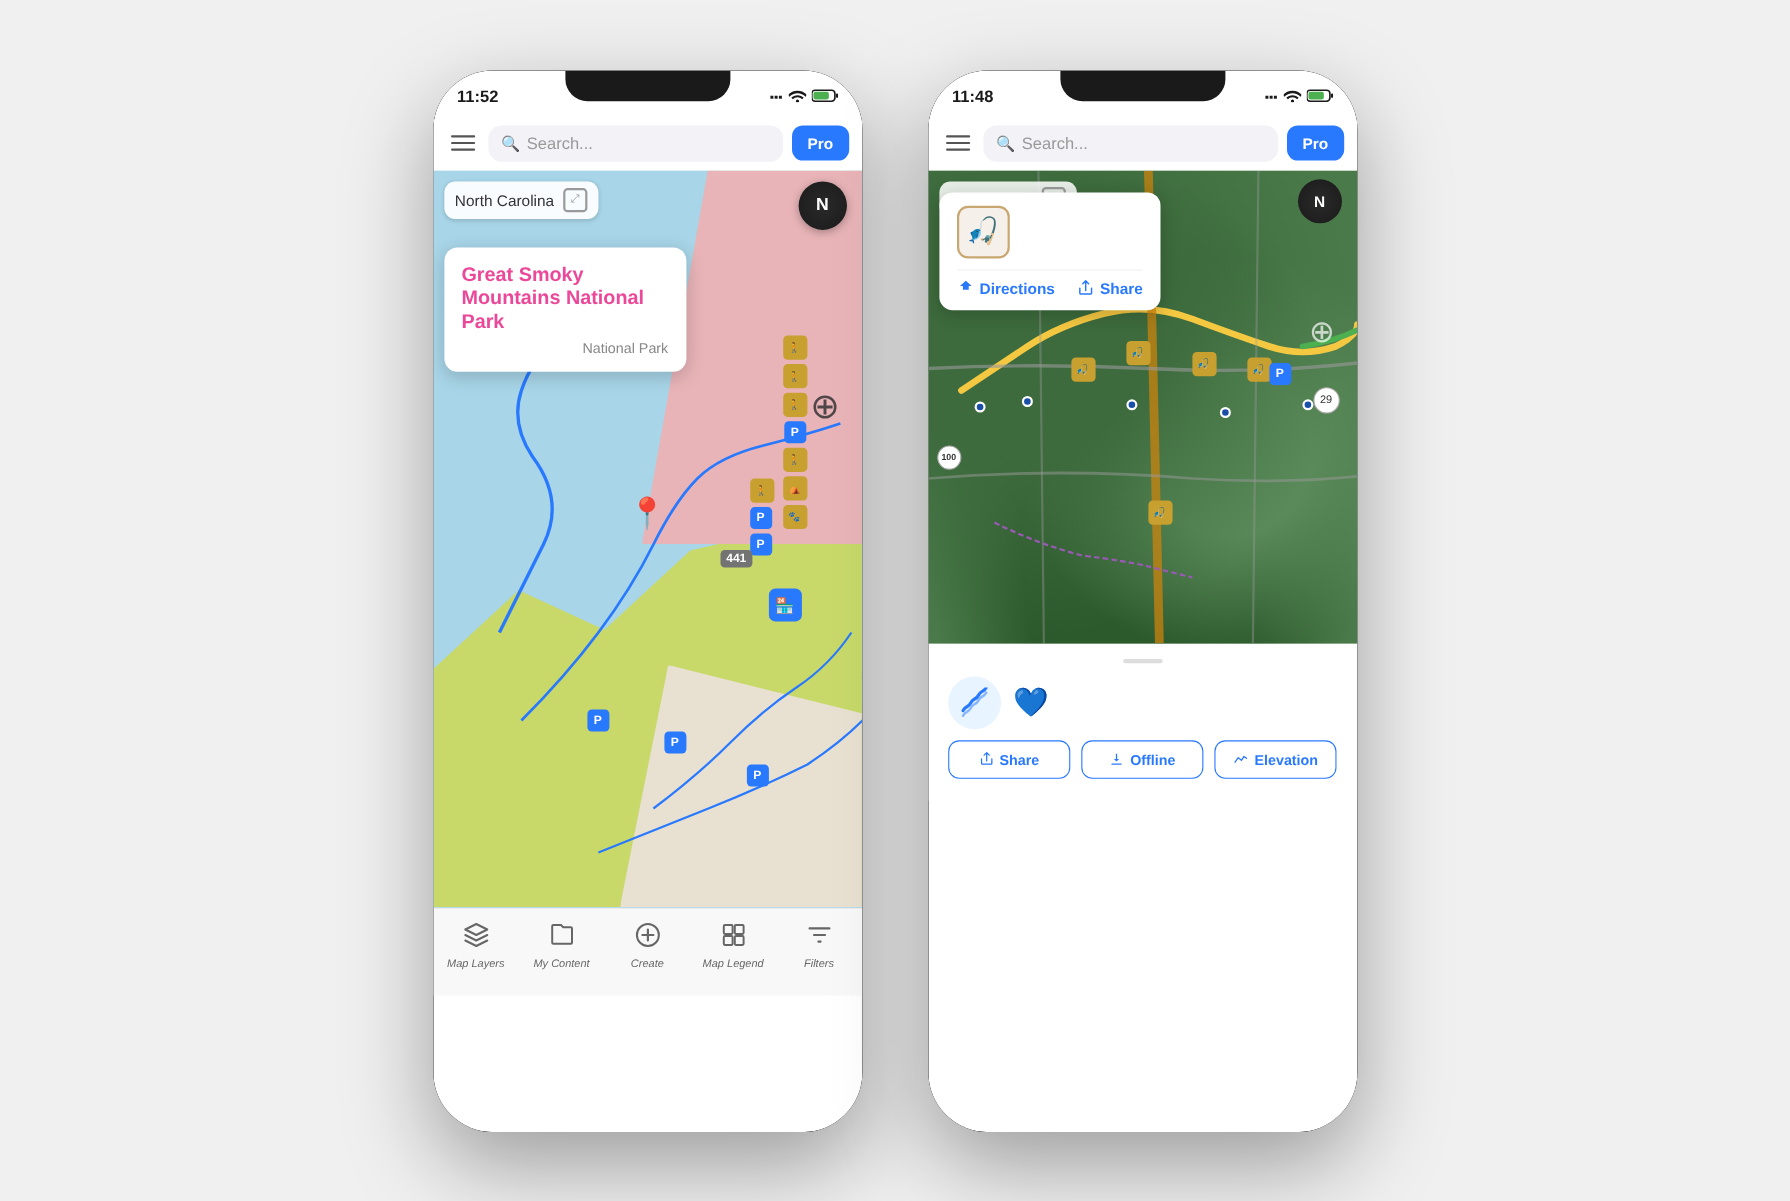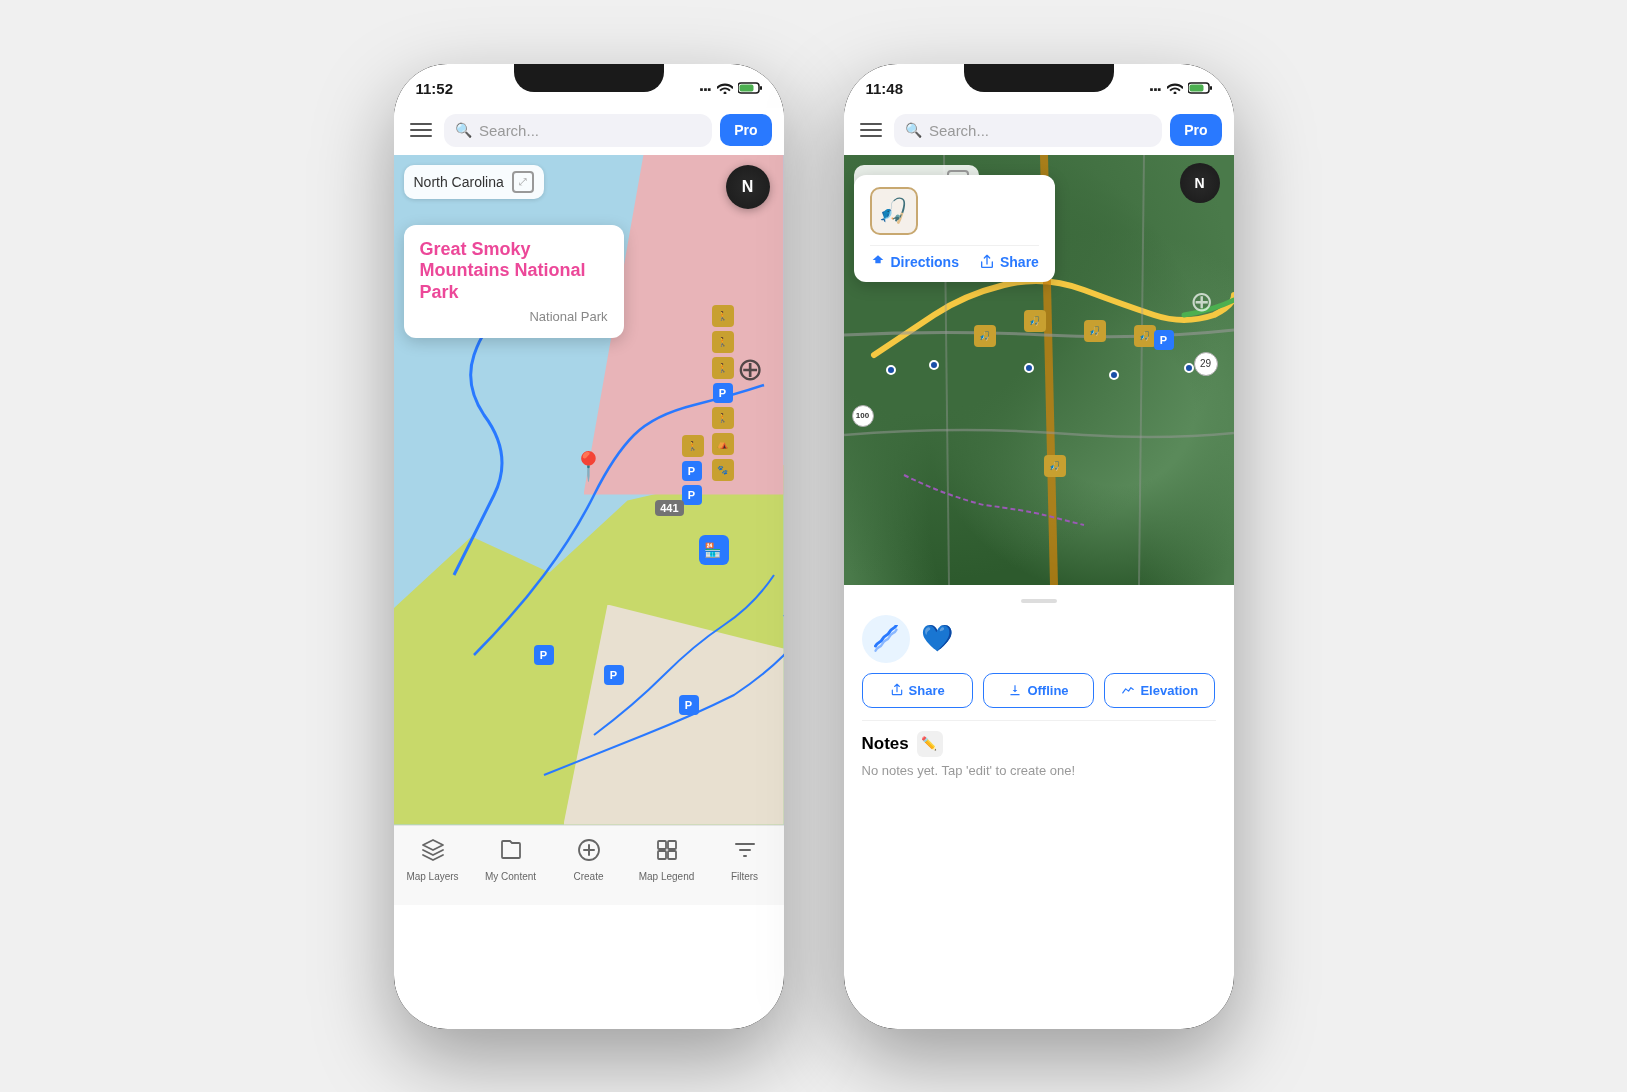--- a/index.html
+++ b/index.html
@@ -183,20 +183,21 @@
       padding-top: 8px;
     }
     .nav-item {
       flex: 1;
       display: flex;
       flex-direction: column;
       align-items: center;
       gap: 3px;
       cursor: pointer;
       padding-top: 4px;
+      font-style: italic;
     }
     .nav-icon { font-size: 22px; color: #666; }
     .nav-label { font-size: 10px; color: #666; }
 
     
     .map2 {
       width: 100%;
       height: 430px;
       background: #4a7a4a;
       position: relative;
@@ -662,23 +663,16 @@
           <span>Offline</span>
         </button>
         <button class="sheet-action-btn">
           <svg width="14" height="14" viewBox="0 0 24 24" fill="none">
               <path d="M3 17L8 10l5 4 4-6 4 3" stroke="#2979ff" stroke-width="2" stroke-linecap="round" stroke-linejoin="round"></path>
             </svg>
           <span>Elevation</span>
         </button>
       </div>
 
-      <div class="notes-section">
-        <div class="notes-header">
-          <span class="notes-title">Notes</span>
-          <button class="edit-btn">✏️</button>
-        </div>
-        <p class="notes-empty">No notes yet. Tap 'edit' to create one!</p>
-      </div>
     </div>
 
   </div>
 </div>
 
 </body></html>

